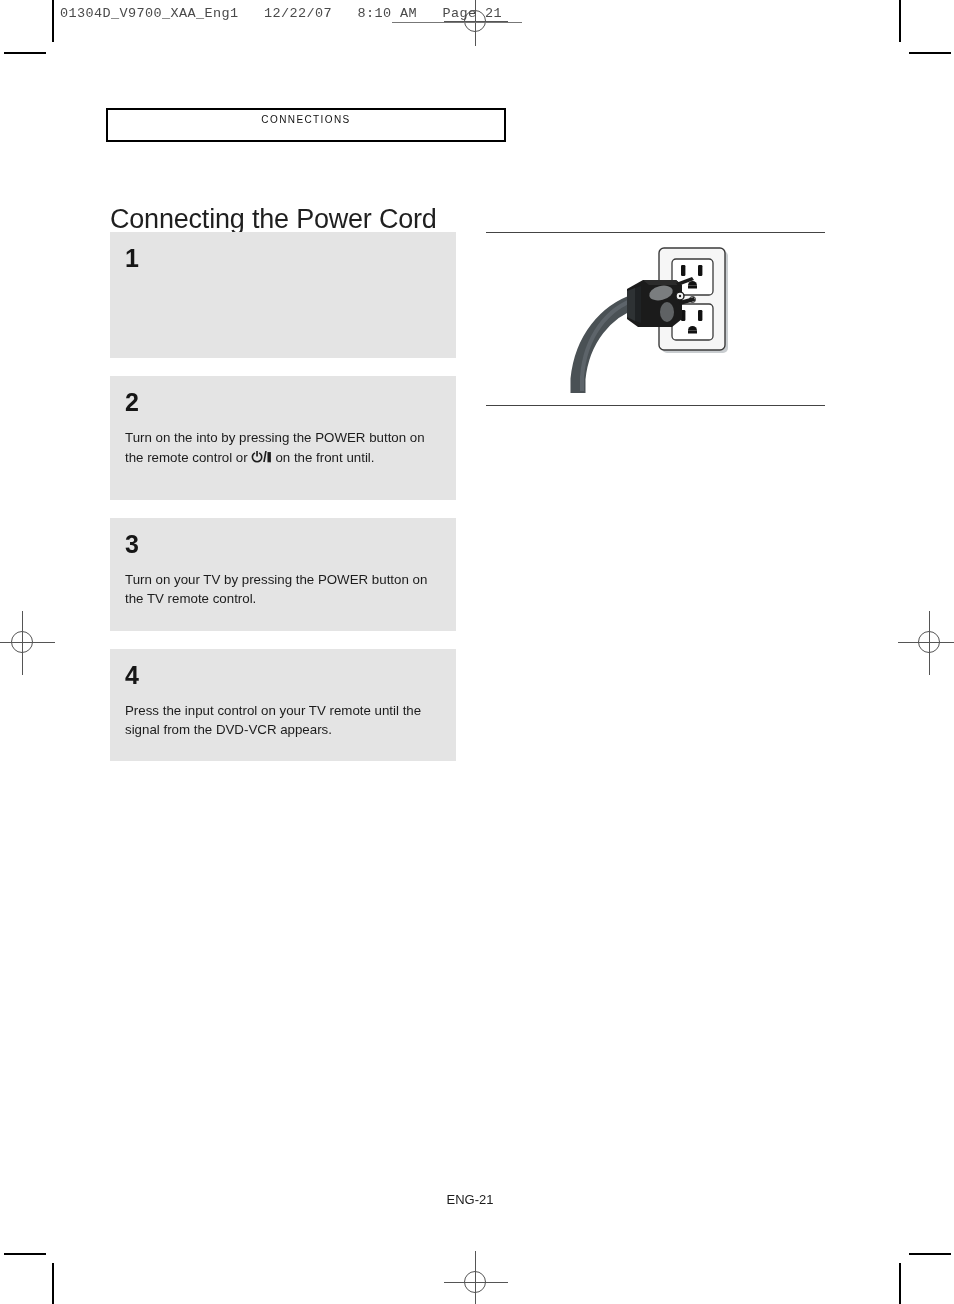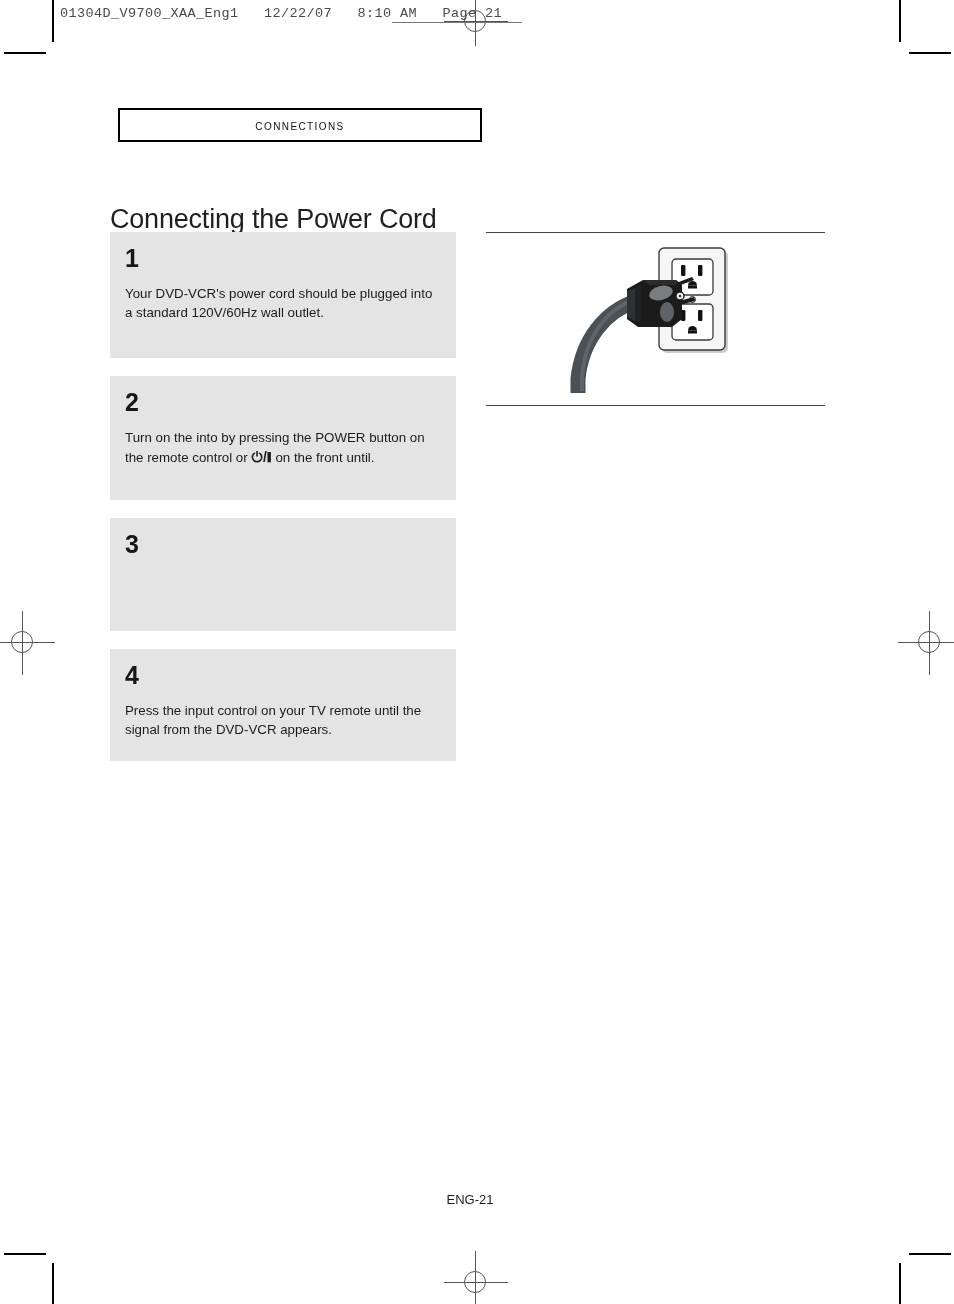--- a/index.html
+++ b/index.html
@@ -82,28 +82,27 @@
     left: 392px;
     top: 22px;
     width: 130px;
     height: 1px;
     background: #777;
   }
 
   
   .chapter-box {
     position: absolute;
-    left: 118px;
+    left: 106px;
     top: 108px;
-    width: 364px;
+    width: 400px;
     height: 34px;
     border: 2px solid #000;
     box-sizing: border-box;
     display: flex;
-    align-items: center;
     justify-content: center;
   }
   .chapter-label {
     font-size: 14px;
     letter-spacing: 1.4px;
     color: #111;
     font-variant: small-caps;
     text-transform: lowercase;
   }
   .chapter-label::first-letter { font-size: 14px; }
@@ -223,28 +222,28 @@
 
 <div class="chapter-box">
   <span class="chapter-label">CONNECTIONS</span>
 </div>
 
 <h1 class="page-title">Connecting the Power Cord</h1>
 
 <div class="steps">
   <div class="step step-1">
     <div class="step-num">1</div>
-    <div class="step-body"><span>Your DVD-VCR's power cord should be plugged into a standard 120V/60Hz wall outlet.</span></div>
   </div>
   <div class="step step-2">
     <div class="step-num">2</div>
     <div class="step-body"><span>Turn on the into by pressing the </span><b>POWER</b><span> button on the remote control or </span><span class="pwr-sym">⏻/❙</span><span> on the front until.</span></div>
   </div>
   <div class="step step-3">
     <div class="step-num">3</div>
+    <div class="step-body"><span>Turn on your TV by pressing the </span><b>POWER</b><span> button on the TV remote control.</span></div>
   </div>
   <div class="step step-4">
     <div class="step-num">4</div>
     <div class="step-body"><span>Press the input control on your TV remote until the signal from the DVD-VCR appears.</span></div>
   </div>
 </div>
 
 <div class="figure">
   <div class="fig-rule"></div>
   <div class="fig-area">

